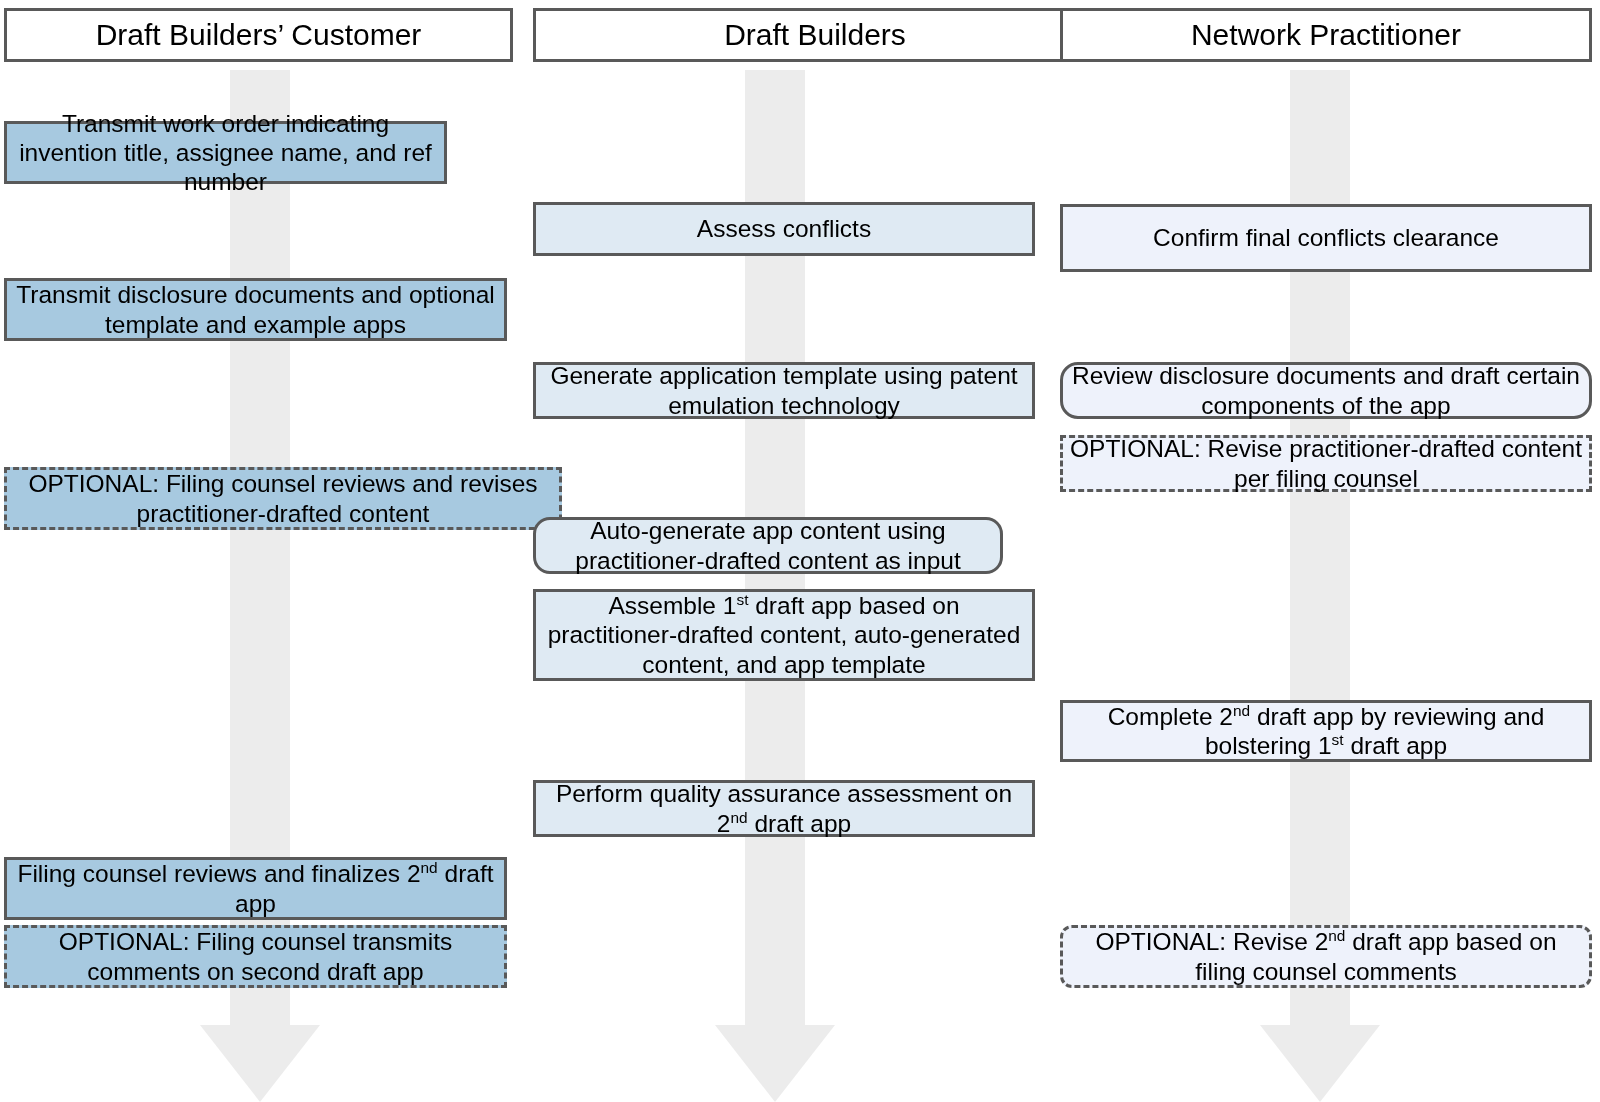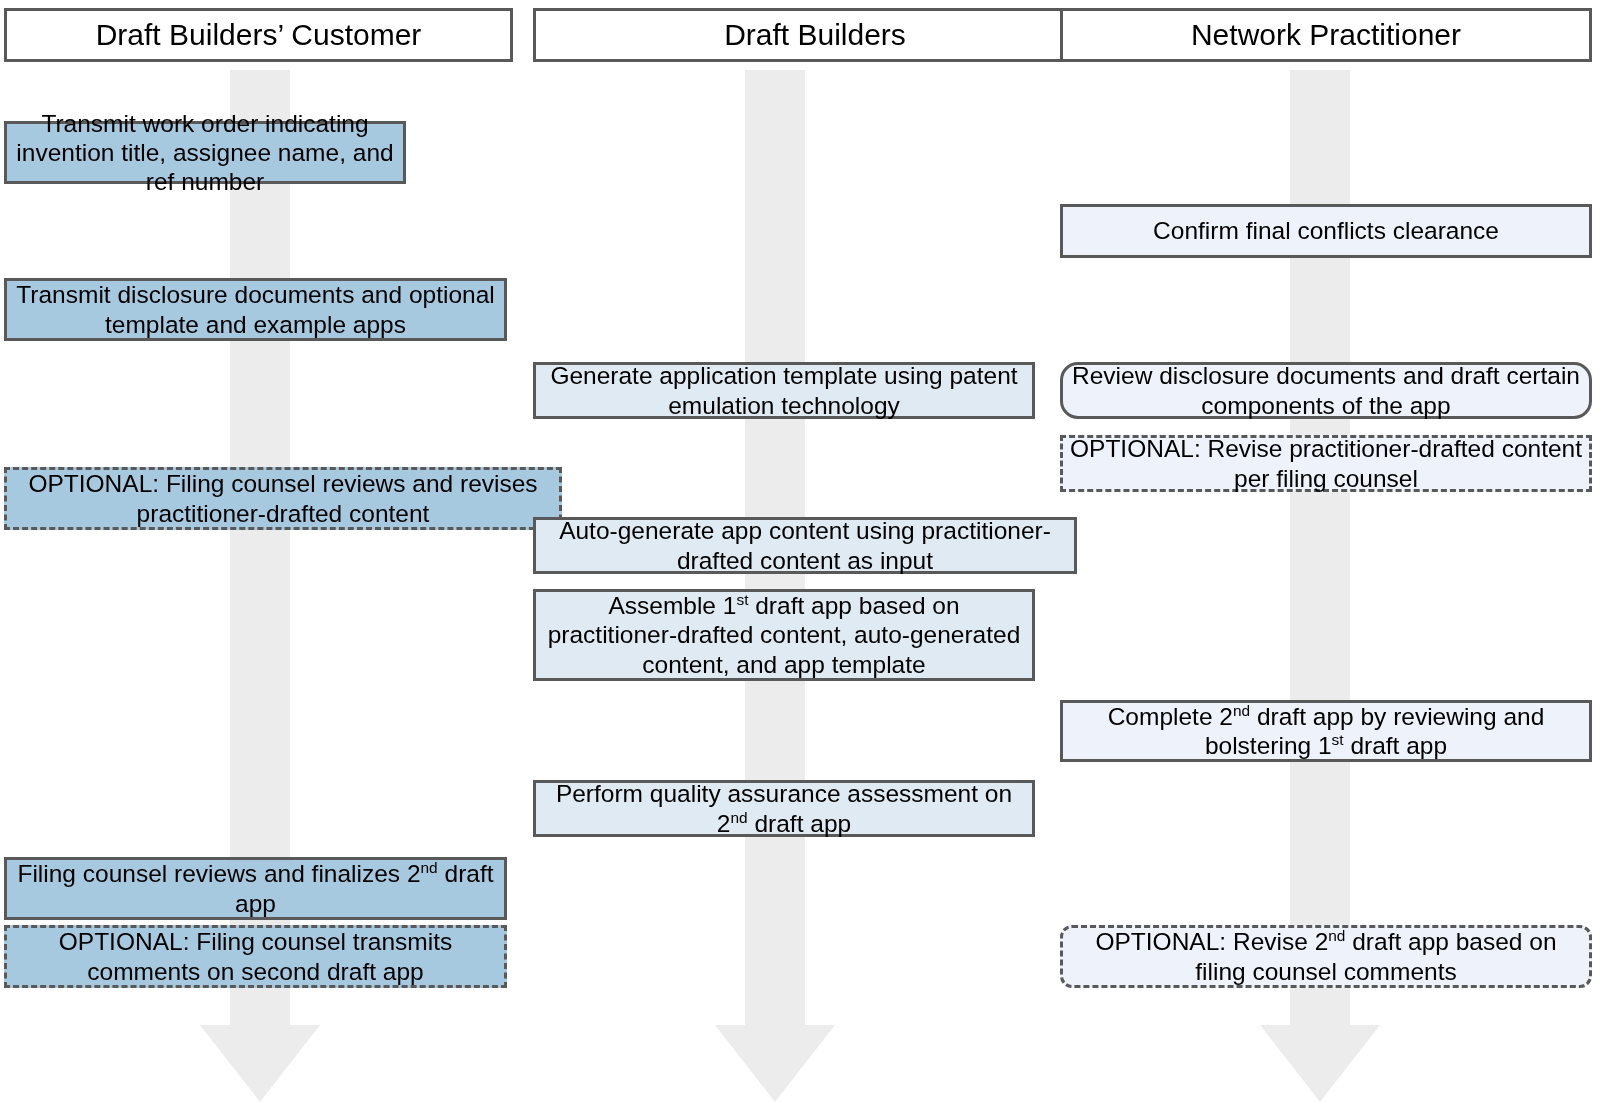--- a/index.html
+++ b/index.html
@@ -121,58 +121,61 @@
   </div>
 
   <div class="lane-header" style="left:533px; width:564px;">
     <span class="lane-title">Draft Builders</span>
   </div>
 
   <div class="lane-header" style="left:1060px; width:532px;">
     <span class="lane-title">Network Practitioner</span>
   </div>
 
-  <div class="task lane1" style="left:4px; top:121px; width:402px; height:63px;">
+  <div class="task lane1" style="left:4px; top:121px; width:443px; height:63px;">
     <span class="task-text">Transmit work order indicating invention title, assignee name, and ref number</span>
   </div>
 
   <div class="task lane1" style="left:4px; top:278px; width:503px; height:63px;">
     <span class="task-text">Transmit disclosure documents and optional template and example apps</span>
   </div>
 
   <div class="task lane1 optional" style="left:4px; top:435px; width:558px; height:63px;margin-top:32px;">
     <span class="task-text">OPTIONAL: Filing counsel reviews and revises practitioner-drafted content</span>
   </div>
 
   <div class="task lane1" style="left:4px; top:857px; width:503px; height:63px;">
     <span class="task-text">Filing counsel reviews and finalizes 2<sup>nd</sup> draft app</span>
   </div>
 
   <div class="task lane1 optional" style="left:4px; top:925px; width:503px; height:63px;">
     <span class="task-text">OPTIONAL: Filing counsel transmits comments on second draft app</span>
   </div>
 
+  <div class="task lane2" style="left:533px; top:202px; width:502px; height:54px;">
+    <span class="task-text">Assess conflicts</span>
+  </div>
 
   <div class="task lane2" style="left:533px; top:362px; width:502px; height:57px;">
     <span class="task-text">Generate application template using patent emulation technology</span>
   </div>
 
-  <div class="task lane2" style="left:533px; top:517px; width:544px; height:57px;">
+  <div class="task lane2" style="left:533px; top:517px; width:470px; height:57px;border-radius:17px;">
     <span class="task-text">Auto-generate app content using practitioner-drafted content as input</span>
   </div>
 
   <div class="task lane2" style="left:533px; top:589px; width:502px; height:92px;">
     <span class="task-text">Assemble 1<sup>st</sup> draft app based on practitioner-drafted content, auto-generated content, and app template</span>
   </div>
 
   <div class="task lane2" style="left:533px; top:780px; width:502px; height:57px;">
     <span class="task-text">Perform quality assurance assessment on 2<sup>nd</sup> draft app</span>
   </div>
 
-  <div class="task lane3" style="left:1060px; top:204px; width:532px; height:54px;">
+  <div class="task lane3" style="left:1060px; top:204px; width:532px; height:68px;">
     <span class="task-text">Confirm final conflicts clearance</span>
   </div>
 
   <div class="task lane3" style="left:1060px; top:362px; width:532px; height:57px;border-radius:18px;">
     <span class="task-text">Review disclosure documents and draft certain components of the app</span>
   </div>
 
   <div class="task lane3 optional" style="left:1060px; top:435px; width:532px; height:57px;">
     <span class="task-text">OPTIONAL: Revise practitioner-drafted content per filing counsel</span>
   </div>

